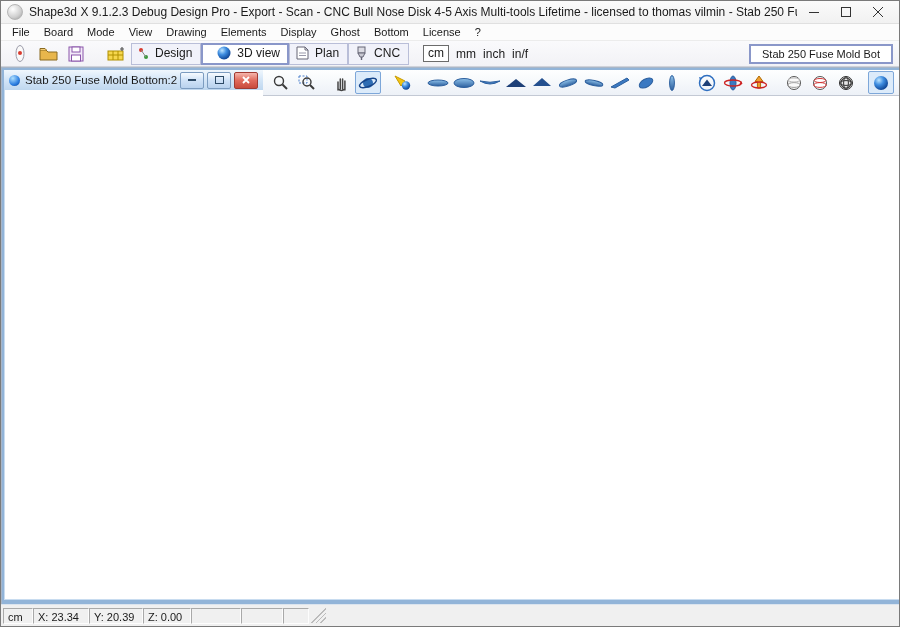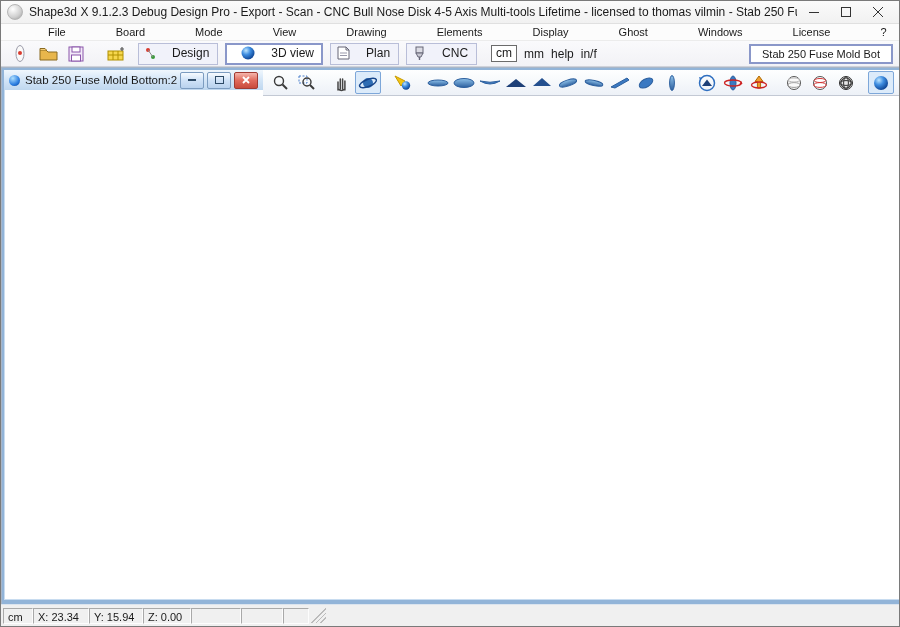--- a/index.html
+++ b/index.html
@@ -8,26 +8,26 @@
 
   
   .titlebar{height:22px;flex:0 0 22px;background:linear-gradient(#fbfbfb,#f1f1f1);display:flex;align-items:center;padding:0 6px;border-bottom:1px solid #e0e0e0;}
   .titlebar .appicon{width:14px;height:14px;border-radius:50%;background:radial-gradient(circle at 35% 30%,#fff,#cfcfcf 60%,#9a9a9a);border:1px solid #b5b5b5;margin-right:6px;flex:0 0 auto;}
   .titlebar .title{font-size:12px;white-space:nowrap;overflow:hidden;flex:1;}
   .winbtn{width:30px;height:18px;display:flex;align-items:center;justify-content:center;margin-left:2px;}
   .winbtn svg{display:block;}
 
   
   .menubar{height:16px;flex:0 0 16px;background:#fcfcfc;display:flex;align-items:center;gap:0;padding-left:4px;border-bottom:1px solid #ececec;}
-  .menubar .mitem{padding:1px 7px;cursor:default;margin-left:36px;}
+  .menubar .mitem{padding:1px 7px;cursor:default;}
 
   
   .toolbar{height:25px;flex:0 0 25px;background:linear-gradient(#fafafc,#f2f2f6);display:flex;align-items:center;padding:0 6px;border-bottom:1px solid #cfd2da;}
   .tbicon{width:26px;height:21px;display:flex;align-items:center;justify-content:center;margin-right:2px;}
-  .modebtn{display:flex;align-items:center;gap:16px;font-size:12px;background:#f1f2fa;border:1px solid #b9bed8;padding:1px 8px 2px 6px;margin-left:7px;height:17px;}
+  .modebtn{display:flex;align-items:center;gap:6px;font-size:12px;background:#f1f2fa;border:1px solid #b9bed8;padding:1px 8px 2px 6px;height:17px;}
   .modebtn.active{background:#fff;border:2px solid #8a97c9;padding:0 7px 1px 14px;}
   .units{display:flex;align-items:center;margin-left:14px;gap:7px;font-size:12px;}
   .unit.active{background:#fff;border:1px solid #6b6b6b;padding:0 4px 1px;}
   .filebtns{margin-left:auto;display:flex;gap:4px;}
   .filebtn{font-size:11px;padding:3px 12px;background:#f1f1f3;border:1px solid #a9adc0;}
   .filebtn.active{background:#fff;border:2px solid #8a97c9;padding:2px 11px;}
 
   
   .mdi{flex:1;background:#a8b6c8;padding:1px 3px 0 1px;display:flex;min-height:0;}
   .child{flex:1;display:flex;flex-direction:row;border:2px solid #92b4d8;border-bottom:4px solid #92b4d8;background:#fff;min-height:0;box-shadow:inset 0 0 0 1px #c8dcf0;}
@@ -104,21 +104,21 @@
 
   <div class="menubar">
     <span class="mitem">File</span>
     <span class="mitem">Board</span>
     <span class="mitem">Mode</span>
     <span class="mitem">View</span>
     <span class="mitem">Drawing</span>
     <span class="mitem">Elements</span>
     <span class="mitem">Display</span>
     <span class="mitem">Ghost</span>
-    <span class="mitem">Windows</span>
+    <span class="mitem">Bottom</span>
     <span class="mitem">License</span>
     <span class="mitem">?</span>
   </div>
 
   <div class="toolbar">
     <span class="tbicon">
       <svg width="18" height="19">
           <ellipse cx="9" cy="9.5" rx="4" ry="8" fill="#fafafa" stroke="#9a9aa8"></ellipse>
           <circle cx="9" cy="9" r="2" fill="#d83a2e"></circle>
         </svg>
@@ -174,21 +174,21 @@
           <rect x="3" y="1" width="7" height="6" fill="#dcdce4" stroke="#667"></rect>
           <path d="M3 7 L10 7 L8 11 L5 11 Z" fill="#c8c8d2" stroke="#667"></path>
           <line x1="6.5" y1="11" x2="6.5" y2="14" stroke="#667" stroke-width="1.4"></line>
         </svg>
       <span>CNC</span>
     </span>
 
     <span class="units">
       <span class="unit active">cm</span>
       <span class="unit">mm</span>
-      <span class="unit">help</span>
+      <span class="unit">inch</span>
       <span class="unit">in/f</span>
     </span>
 
     <span class="filebtns">
       <span class="filebtn active">Stab 250 Fuse Mold Bot</span>
     </span>
   </div>
 
   <div class="mdi">
     <div class="child">
@@ -431,21 +431,21 @@
           </g>
         </svg>
       </div>
 
     </div>
   </div>
 
   <div class="statusbar">
     <span class="scell" style="width:30px">cm</span>
     <span class="scell" style="width:56px">X: 23.34</span>
-    <span class="scell" style="width:54px">Y: 15.94</span>
+    <span class="scell" style="width:54px">Y: 20.39</span>
     <span class="scell" style="width:48px">Z: 0.00</span>
     <span class="scell" style="width:50px"></span>
     <span class="scell" style="width:42px"></span>
     <span class="scell" style="width:26px"></span>
     <span class="grip"></span>
   </div>
 
 </div>
 
 </body></html>

